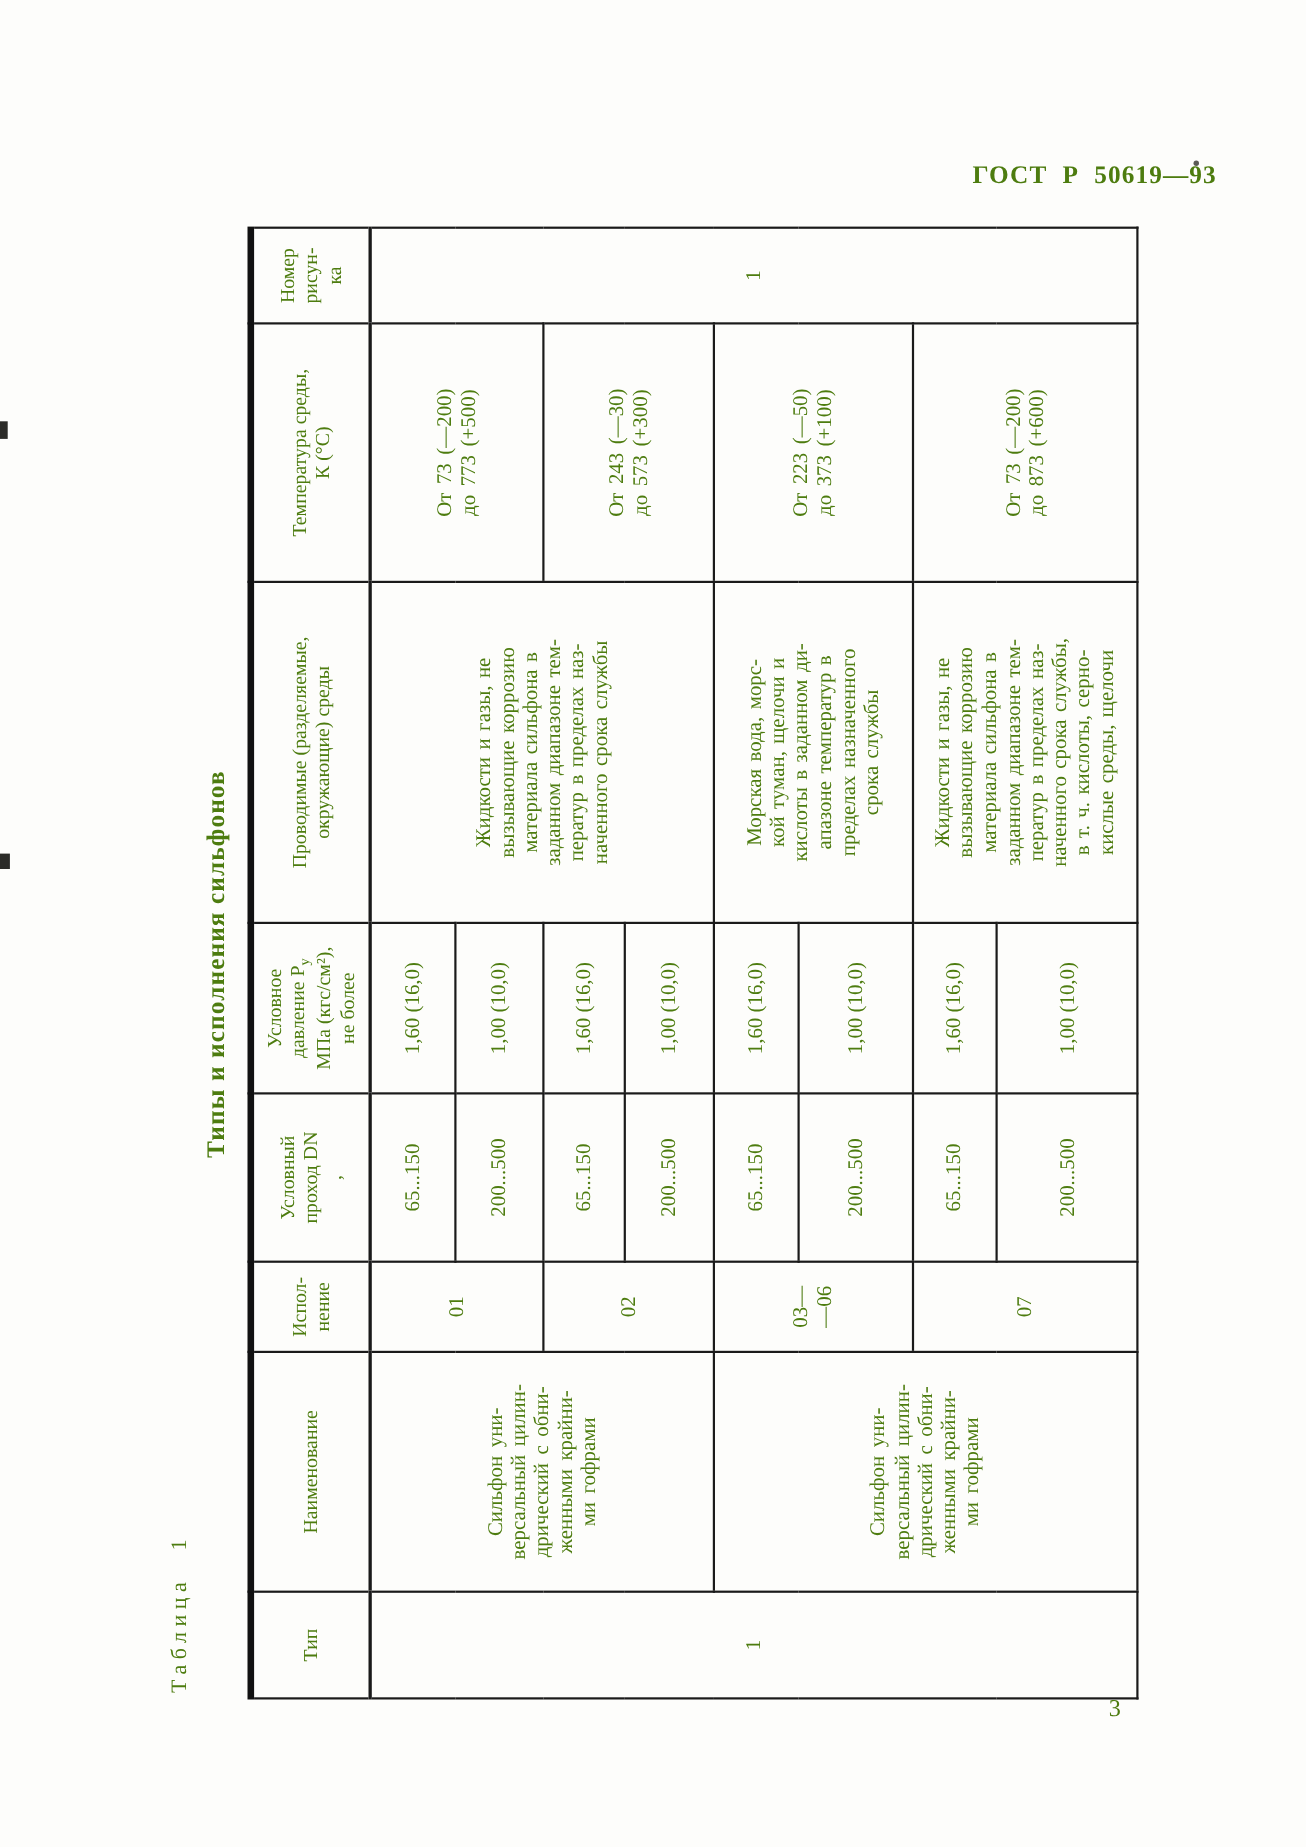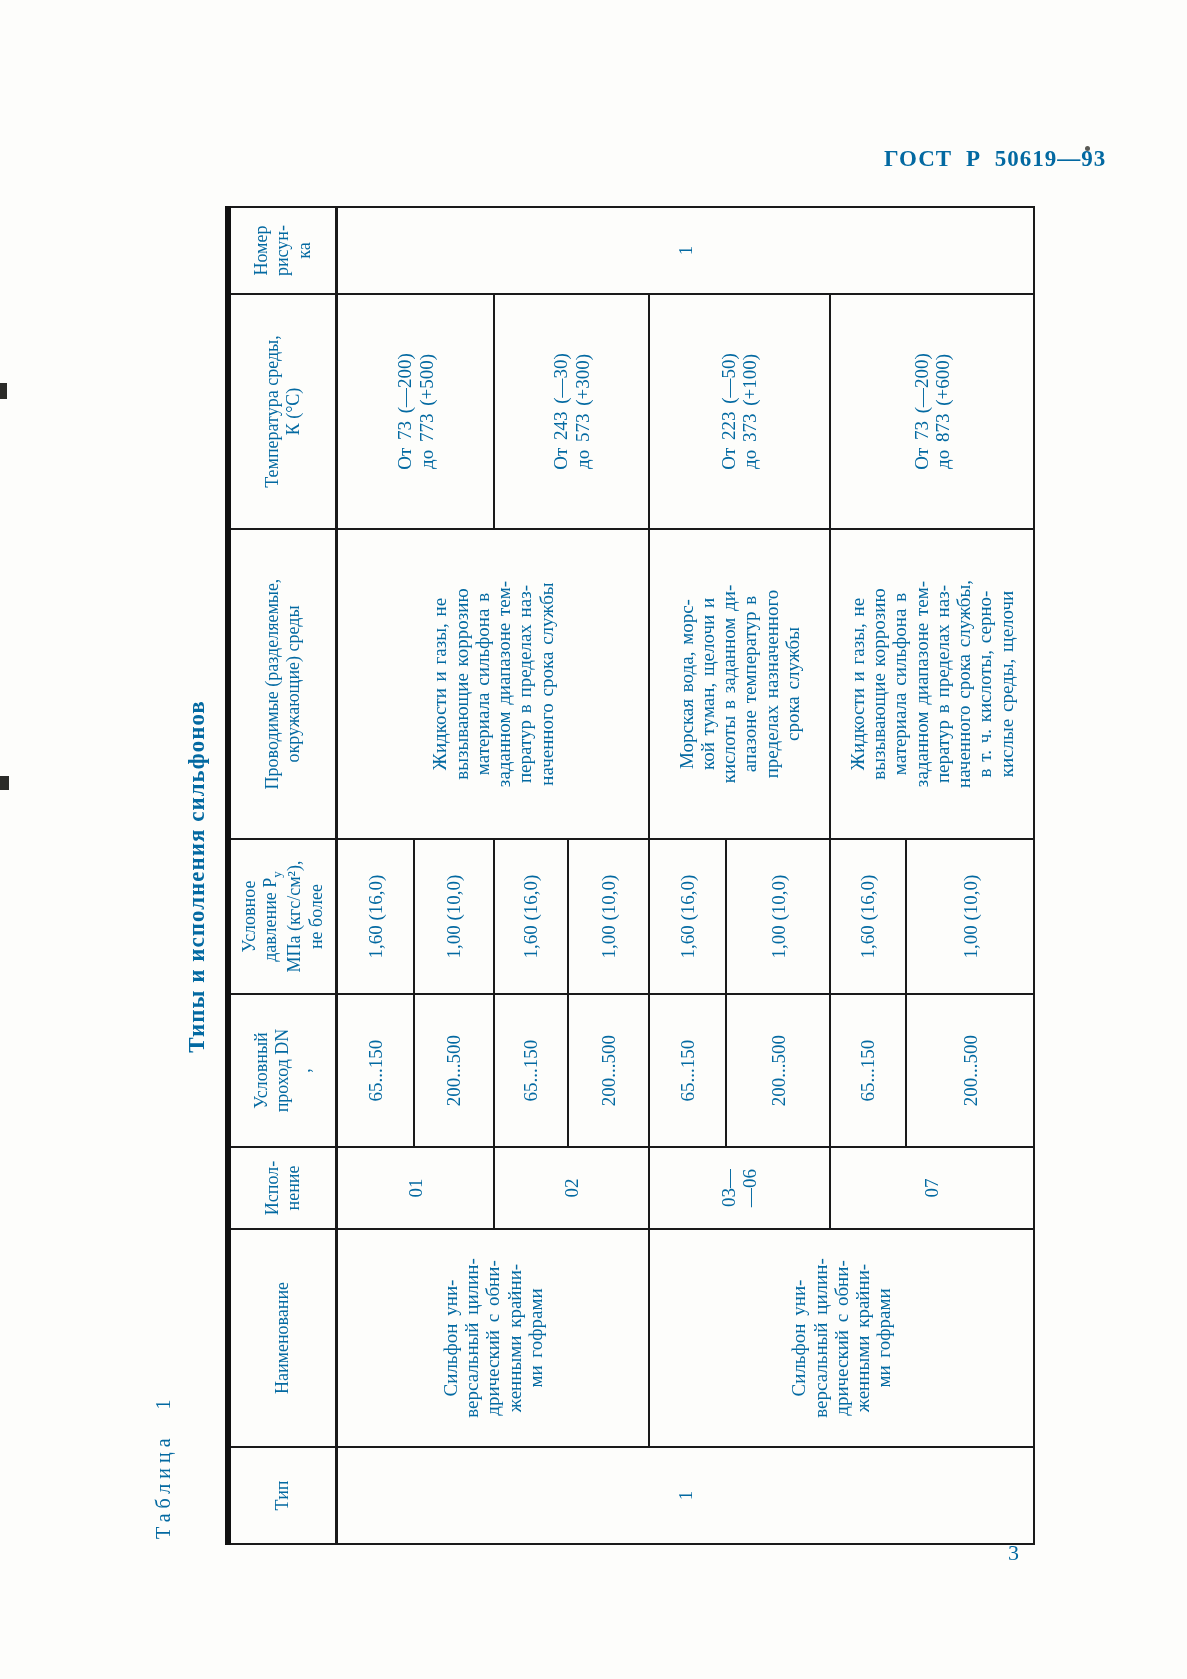--- a/index.html
+++ b/index.html
@@ -1,20 +1,20 @@
 <!DOCTYPE html>
 <html><head>
 <meta charset="utf-8">
 <style>
   html,body{margin:0;padding:0;background:#e8e8e4;}
   #page{
     position:relative; width:1187px; height:1679px;
     background:#fdfdfb; overflow:hidden;
     font-family:"Liberation Serif","DejaVu Serif",serif;
-    color:#0369a1;
+    color:#4d7c0f;
   }
   
   #gost-head{
     position:absolute; left:884px; top:146px;
     font-size:23px; font-weight:bold; letter-spacing:1px; word-spacing:7px;
     white-space:nowrap;
   }
   
   #page-num{
     position:absolute; left:1008px; top:1540px;

